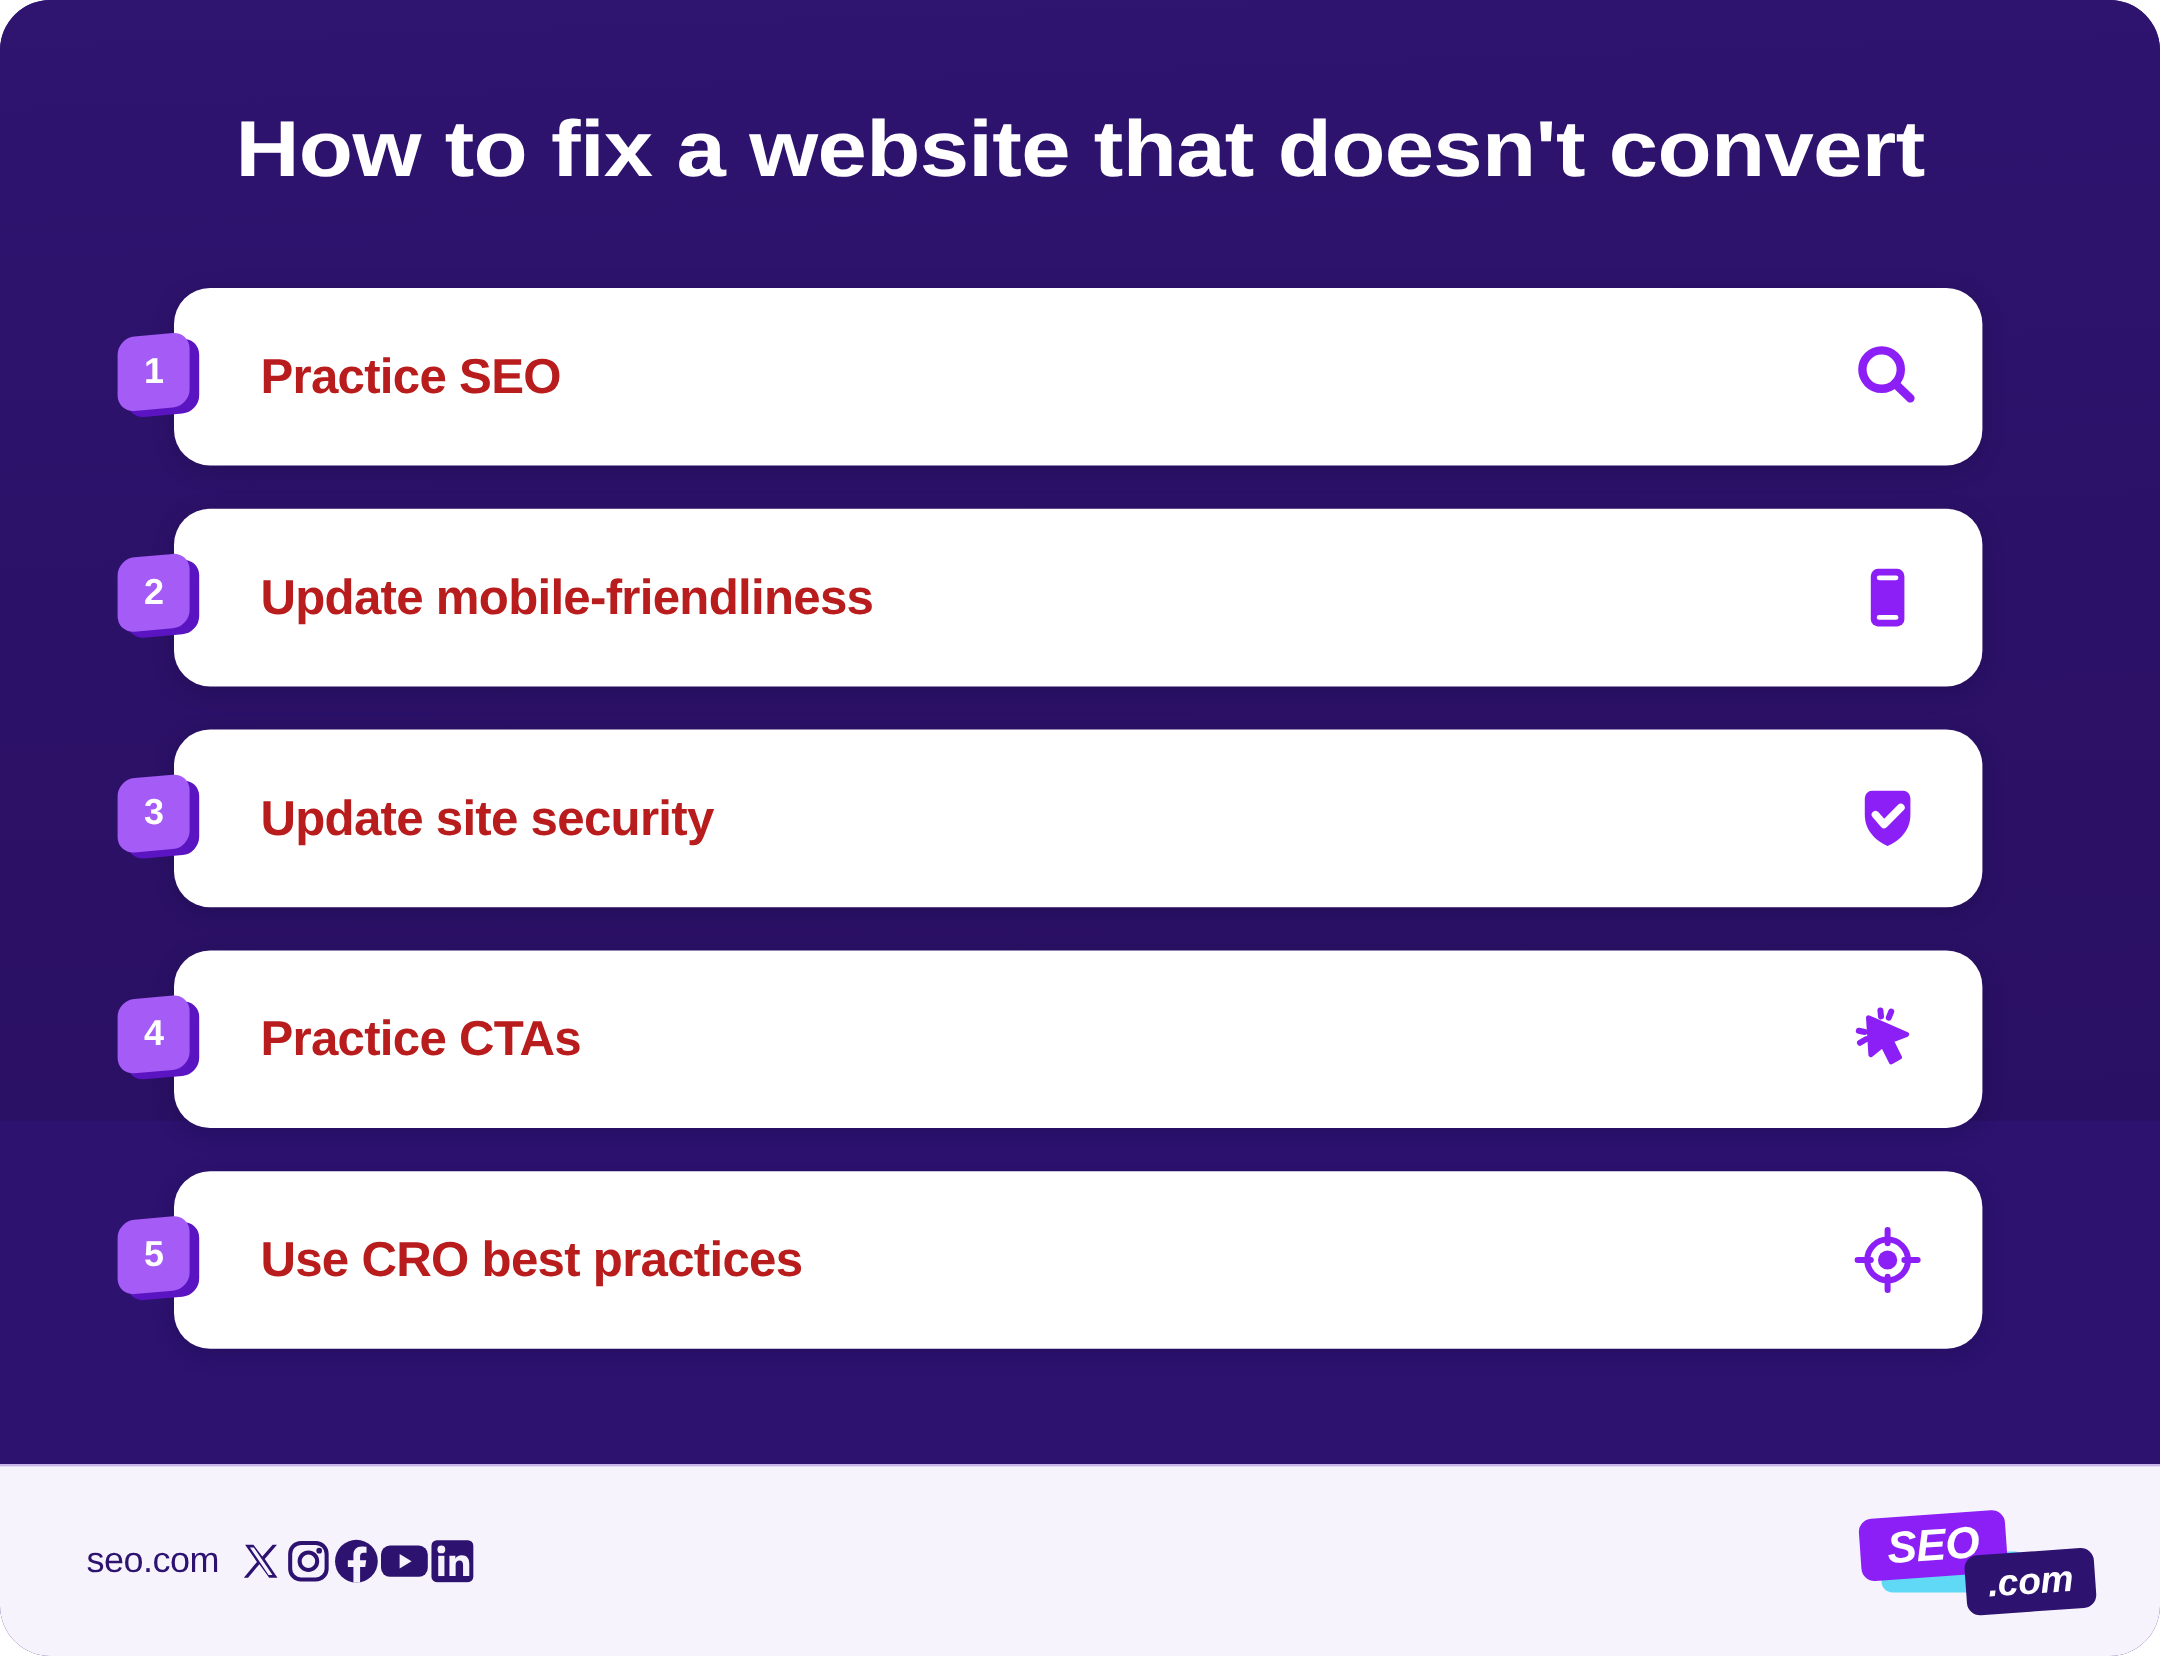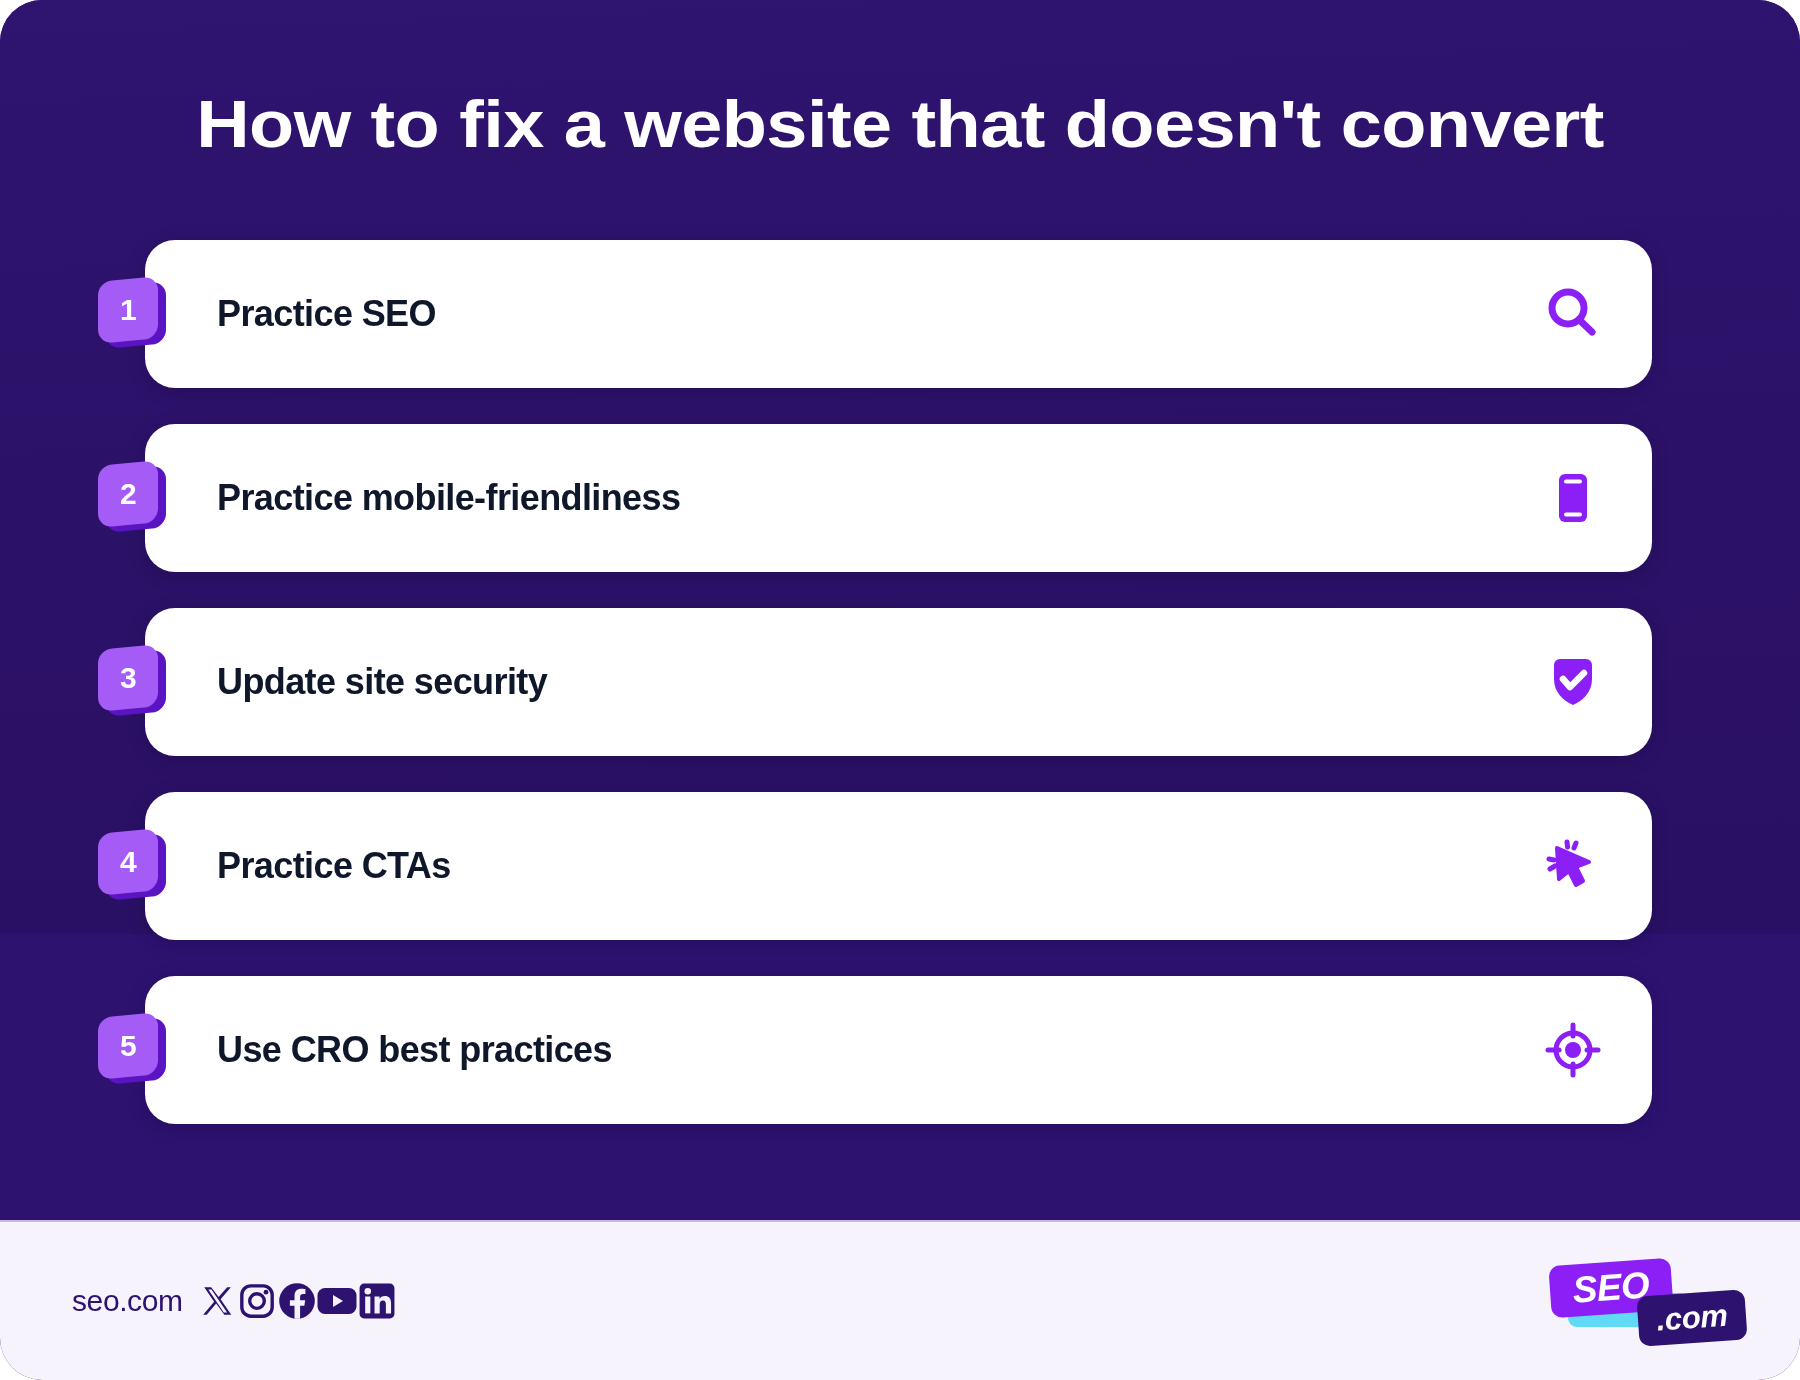--- a/index.html
+++ b/index.html
@@ -70,23 +70,23 @@
     background: #FFFFFF;
     border-radius: 30px;
     box-shadow: 0 4px 18px rgba(10, 0, 40, 0.22);
   }
 
   .card-label {
     position: absolute;
     left: 72px;
     top: 50%;
     transform: translateY(-50%);
-    font-size: 36px;
-    font-weight: 700;
-    color: #0f172a;
+    font-size: 41px;
+    font-weight: 700;
+    color: #b91c1c;
     letter-spacing: -0.6px;
     white-space: nowrap;
   }
 
   .badge-wrap {
     position: absolute;
     left: 98px;
     top: 39px;
     width: 72px;
     height: 72px;
@@ -249,21 +249,21 @@
         <div class="badge-wrap">
           <div class="badge-shadow"></div>
           <div class="badge">
             <span>1</span>
           </div>
         </div>
       </div>
 
       <div class="row">
         <div class="card">
-          <div class="card-label">Practice mobile-friendliness</div>
+          <div class="card-label">Update mobile-friendliness</div>
           <div class="row-icon">
             <svg width="62" height="62" viewBox="0 0 62 62">
               <rect x="17" y="7" width="28" height="48" rx="6" fill="#8B1FF5"></rect>
               <rect x="22" y="12.5" width="18" height="4" rx="2" fill="#FFFFFF"></rect>
               <rect x="22" y="45.5" width="18" height="4" rx="2" fill="#FFFFFF"></rect>
             </svg>
           </div>
         </div>
         <div class="badge-wrap">
           <div class="badge-shadow"></div>

